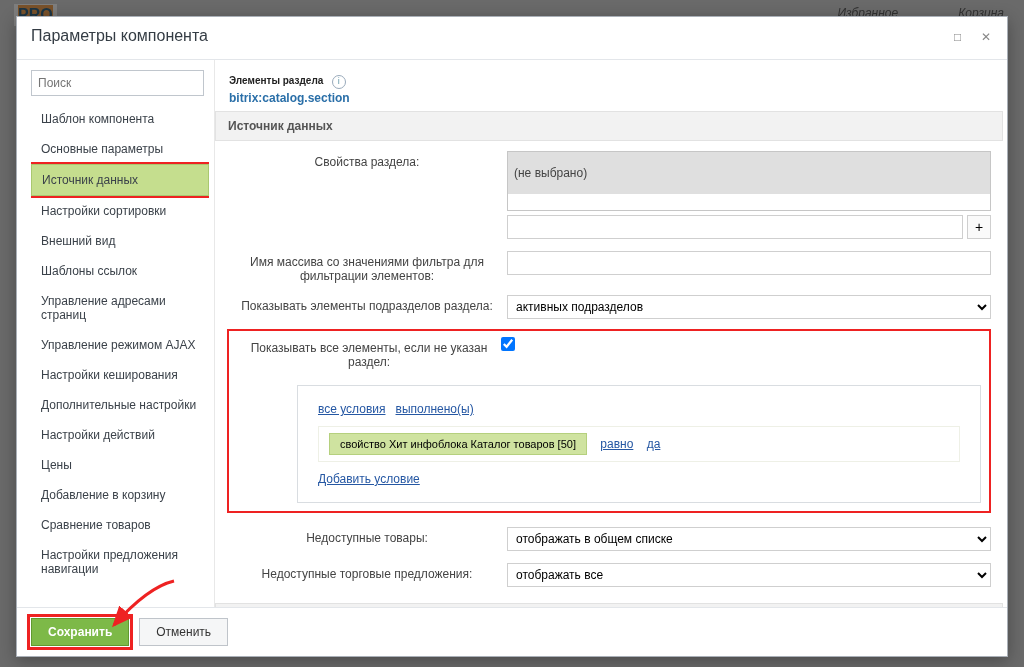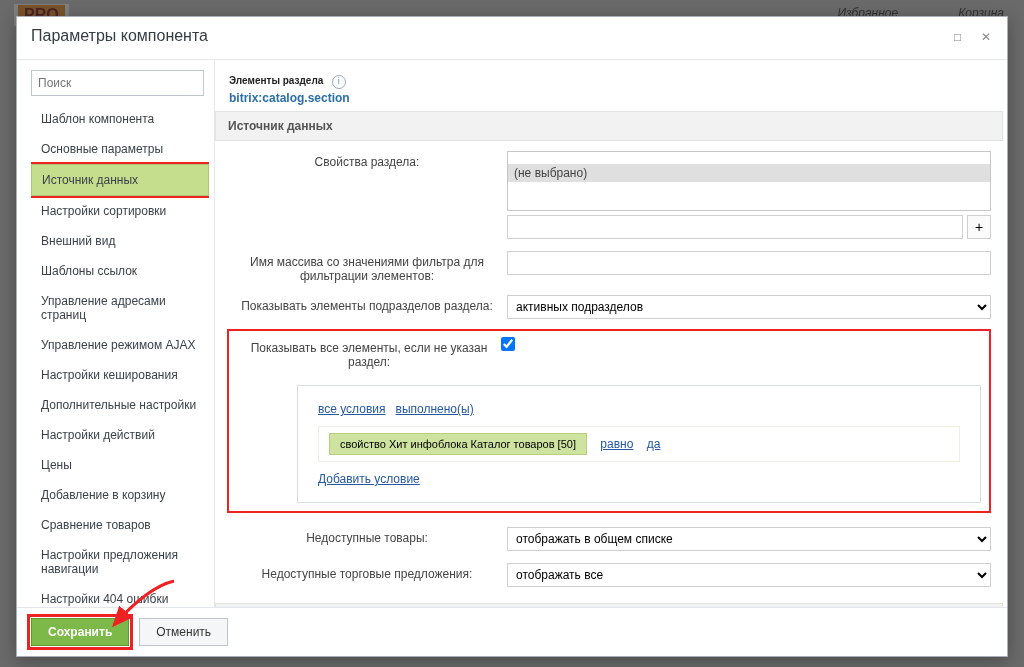--- a/index.html
+++ b/index.html
@@ -1,20 +1,20 @@
 <!DOCTYPE html>
 <html><head>
 <meta charset="utf-8">
 <style>
   * { box-sizing: border-box; margin: 0; padding: 0; font-family: Arial, Helvetica, sans-serif; }
   body { background: #ccc; width: 1024px; height: 667px; overflow: hidden; position: relative; }
   .backdrop { position: absolute; inset: 0; background: rgba(40,40,40,0.6); }
   .bg-links { position:absolute; top:6px; right:20px; display:flex; gap:60px; font-size:12px; color:#404040;font-style:italic;}
   .bg-logo { position:absolute; top:4px; left:14px; background:#fff; color:#444; font-weight:bold; font-size:16px; padding:2px 4px;}
-  .bg-logo span{ background:#f4922f;color:#7f1d1d;padding:1px 6px;}
+  .bg-logo span{ background:#f4922f;color:#0c4a6e;padding:1px 0;}
   .dialog {
     position: absolute; left: 16px; top: 16px; right: 16px; bottom: 10px;
     background: #fff; border: 1px solid #aab0b8; box-shadow: 0 4px 16px rgba(0,0,0,.3);
     display: flex; flex-direction: column;
   }
   .titlebar { display:flex; justify-content:space-between; align-items:center;
     padding: 10px 14px 14px 14px; border-bottom:1px solid #e3e6ea; }
   .titlebar h2 { font-size: 16px; font-weight: normal; color:#343c44;}
   .title-ctrls span { display:inline-block; width:14px; height:14px; margin-left:10px; color:#888; font-size:12px; text-align:center; line-height:14px; cursor:pointer;}
   .body { flex:1; display:flex; overflow:hidden; }
@@ -36,21 +36,21 @@
   .comp-name { font-size:12px; color:#2a6fa8; font-weight:bold; margin-top:2px;}
   .scroll { flex:1; overflow-y:auto; padding:0 4px 0 0;}
   .scroll::-webkit-scrollbar{width:10px;}
   .scroll::-webkit-scrollbar-thumb{background:#c7c7c7;}
   .section-head { background:#f2f2f2; border:1px solid #e2e2e2; padding:7px 12px; font-size:12px; font-weight:bold; color:#555;}
   .form-area{ padding:4px 12px 10px 12px;}
   .row { display:flex; align-items:flex-start; padding:6px 0; font-size:12px; color:#444;}
   .row .lab { width:280px; text-align:center; padding-top:4px;}
   .row .ctrl { flex:1; }
   .listbox { width:100%; height:60px; border:1px solid #c6c6c6; background:#fff; font-size:12px;}
-  .listbox .opt { background:#dfdfdf; padding:2px 6px;margin-top:12px; }
+  .listbox .opt { background:#dfdfdf; padding:14px 6px; }
   .txt { width:100%; padding:4px 6px; border:1px solid #cfcfcf; font-size:12px;}
   .hrow{display:flex;gap:4px;}
   .hrow .txt{flex:1;}
   .plus{width:24px;border:1px solid #cfcfcf;background:#fafafa;font-size:14px;cursor:pointer;}
   select.sel{width:100%; padding:3px 4px; font-size:12px; border:1px solid #cfcfcf; background:#fff;}
   .redbox { border:2px solid #e22; padding:4px 8px 8px 8px; margin:4px 0 8px 0;}
   .cond-panel { border:1px solid #d9dde1; margin-left:60px; margin-top:10px; padding:16px 20px; font-size:12px;}
   .link { color:#2557a3; text-decoration:underline; cursor:pointer;}
   .chip { display:inline-block; background:#cfe3a0; border:1px solid #b5d07e; padding:4px 10px; font-size:11px;}
   .val { color:#2557a3; text-decoration:underline; margin-left:10px; cursor:pointer;}
@@ -97,21 +97,20 @@
           <div class="nav-item">Шаблоны ссылок</div>
           <div class="nav-item">Управление адресами страниц</div>
           <div class="nav-item">Управление режимом AJAX</div>
           <div class="nav-item">Настройки кеширования</div>
           <div class="nav-item">Дополнительные настройки</div>
           <div class="nav-item">Настройки действий</div>
           <div class="nav-item">Цены</div>
           <div class="nav-item">Добавление в корзину</div>
           <div class="nav-item">Сравнение товаров</div>
           <div class="nav-item">Настройки предложения навигации</div>
-          <div class="nav-item">Настройки 404 ошибки</div>
         </div>
     </div>
 
     <div class="main">
       <div class="main-header">
         <span class="h">Элементы раздела</span>
         <span class="info">i</span>
         <div class="comp-name">bitrix:catalog.section</div>
       </div>
 

